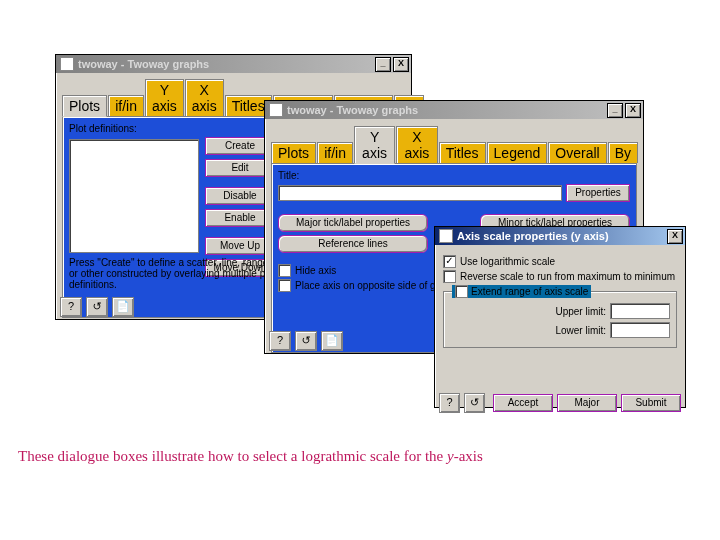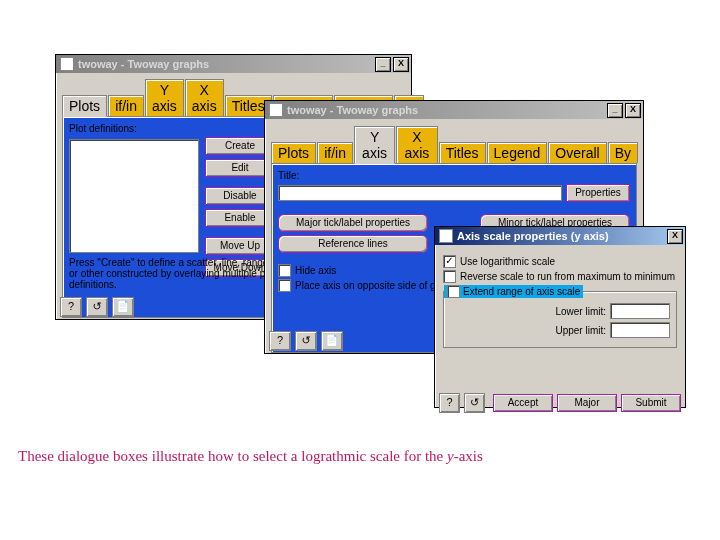--- a/index.html
+++ b/index.html
@@ -138,22 +138,22 @@
   .group {
     border: 1px solid #808080;
     box-shadow: inset 1px 1px 0 #fff;
     padding: 8px 6px 6px 6px;
     margin-top: 8px;
     position: relative;
   }
   .group-title {
     position: absolute;
     top: -7px;
-    left: 0;
-    background: #0ea5e9;
+    left: 8px;
+    background: #0369a1;
     padding: 0 3px;
     font-size: 10px;
     display: flex;
     align-items: center;
   }
 
   
   .dlg-footer {
     position: absolute;
     left: 4px; right: 4px; bottom: 4px;
@@ -297,25 +297,25 @@
         <div class="chk-box"></div>
         <span>Reverse scale to run from maximum to minimum</span>
       </div>
 
       <div class="group">
         <div class="group-title">
           <div class="chk-box" style="margin-right:3px;"></div>
           <span>Extend range of axis scale</span>
         </div>
         <div class="row" style="justify-content:flex-end;">
+          <span class="label">Upper limit:</span>
+          <div class="input" style="width:60px;"></div>
+        </div>
+        <div class="row" style="justify-content:flex-end;">
           <span class="label">Lower limit:</span>
-          <div class="input" style="width:60px;"></div>
-        </div>
-        <div class="row" style="justify-content:flex-end;">
-          <span class="label">Upper limit:</span>
           <div class="input" style="width:60px;"></div>
         </div>
       </div>
 
       <div class="dlg-footer">
         <div class="icon-btn">?</div>
         <div class="icon-btn">↺</div>
         <div class="spacer"></div>
         <div class="btn" style="width:54px;">Accept</div>
         <div class="btn" style="width:54px;">Major</div>

